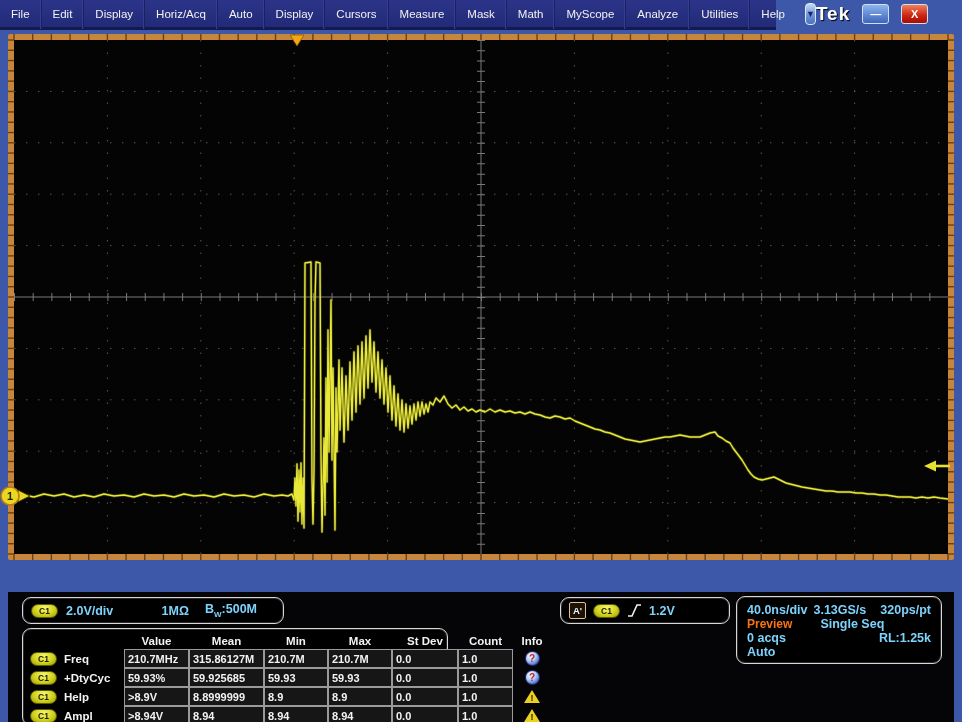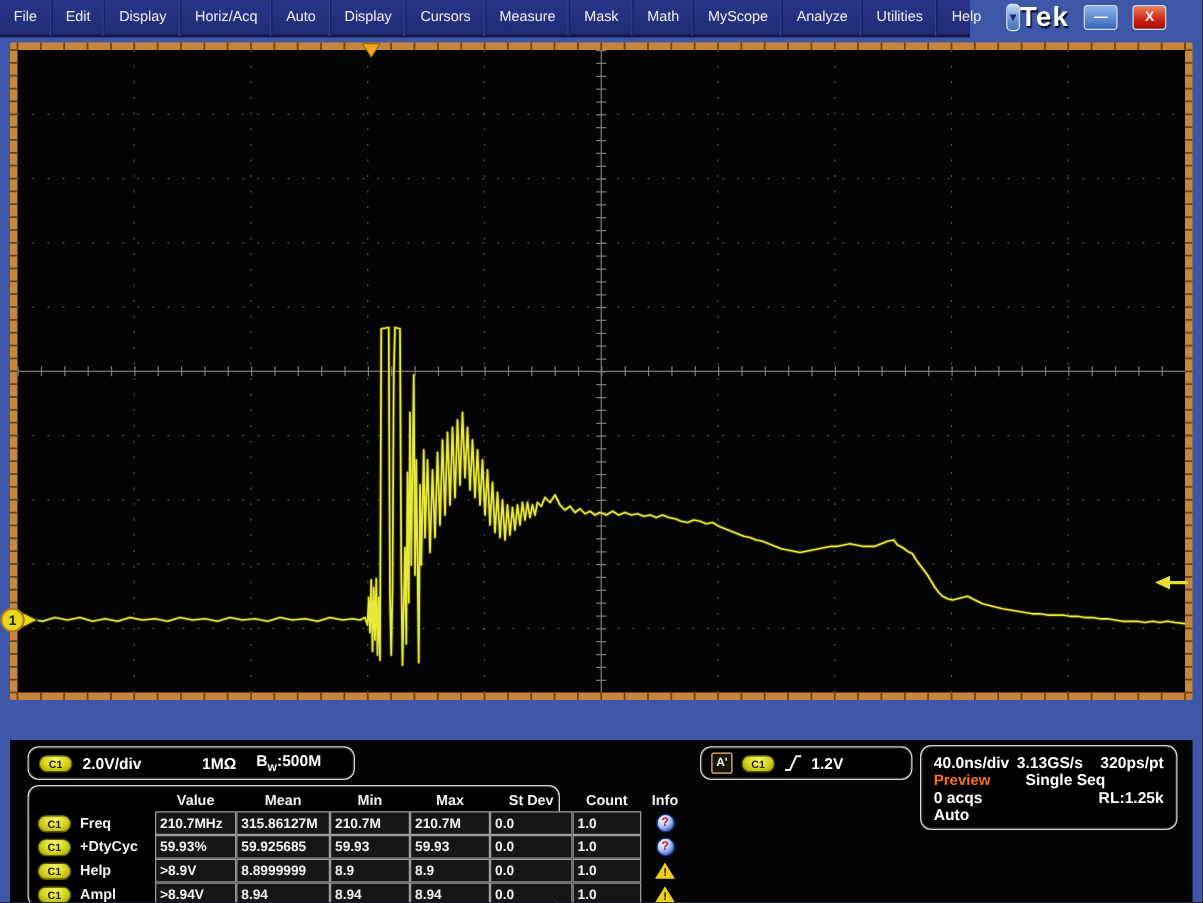--- a/index.html
+++ b/index.html
@@ -22,21 +22,21 @@
     font-size:11.5px; color:#f2f2f2; border-right:1px solid #19215f;
     box-shadow:inset -1px 0 0 #333d95; cursor:default; white-space:nowrap;
   }
   .menu-dropdown-btn {
     margin-left:9px; width:32px; height:22px; border-radius:4px;
     background:linear-gradient(#c4daf4, #6f96d6 55%, #4a72bc);
     border:1px solid #dce9f8; display:flex; align-items:center; justify-content:center;
     color:#1b2570; font-size:9px; font-weight:bold;
   }
   #title-cluster { margin-left:auto; display:flex; align-items:center; gap:12px; padding-right:8px; }
-  #tek-logo { color:#fff; font-size:22px; font-weight:bold; letter-spacing:1px; text-shadow:1px 1px 1px #000; }
+  #tek-logo { color:#fff; font-size:19px; font-weight:bold; letter-spacing:1px; text-shadow:1px 1px 1px #000; }
   .win-btn {
     width:27px; height:20px; border-radius:3px; display:flex; align-items:center; justify-content:center;
     font-size:11px; font-weight:bold; color:#fff; border:1px solid #cfe0f4;
   }
   .win-btn.minimize { background:linear-gradient(#8cb4ec, #3c66bc); }
   .win-btn.close    { background:linear-gradient(#f08058, #cc2212 60%, #a80e00); }
 
   
   #plot-svg { position:absolute; left:0; top:30px; }
 
@@ -51,21 +51,21 @@
     box-shadow:0 0 0 1px #2a2a2a inset; color:#f0f0f0;
   }
   #channel-readout { left:14px; top:5px; width:262px; height:27px;
     display:flex; align-items:center; gap:8px; padding:0 26px 0 8px; }
   #trigger-readout { left:552px; top:5px; width:170px; height:27px;
     display:flex; align-items:center; gap:7px; padding:0 8px; }
   #horizontal-readout { left:728px; top:4px; width:206px; height:68px;
     padding:6px 10px 4px 10px; display:flex; flex-direction:column; justify-content:space-between; }
   #measure-box { left:14px; top:36px; width:426px; height:98px; padding:3px 5px; }
 
-  .readout-text { font-size:12.5px; font-weight:bold; color:#ffffff; white-space:nowrap; }
+  .readout-text { font-size:12.5px; font-weight:bold; color:#7dd3fc; white-space:nowrap; }
   .right-group { margin-left:auto; display:flex; gap:16px; align-items:center; }
   sub.bw { font-size:8px; font-weight:bold; }
 
   .c1-badge {
     min-width:27px; height:14px; border-radius:8px; padding:0 4px;
     background:radial-gradient(ellipse at 50% 28%, #f8f878, #d2d21e 55%, #9a9a00);
     border:1px solid #5c5c00; color:#222200; font-size:8.5px; font-weight:bold;
     display:inline-flex; align-items:center; justify-content:center; flex:0 0 auto;
   }
   .aprime-badge {

